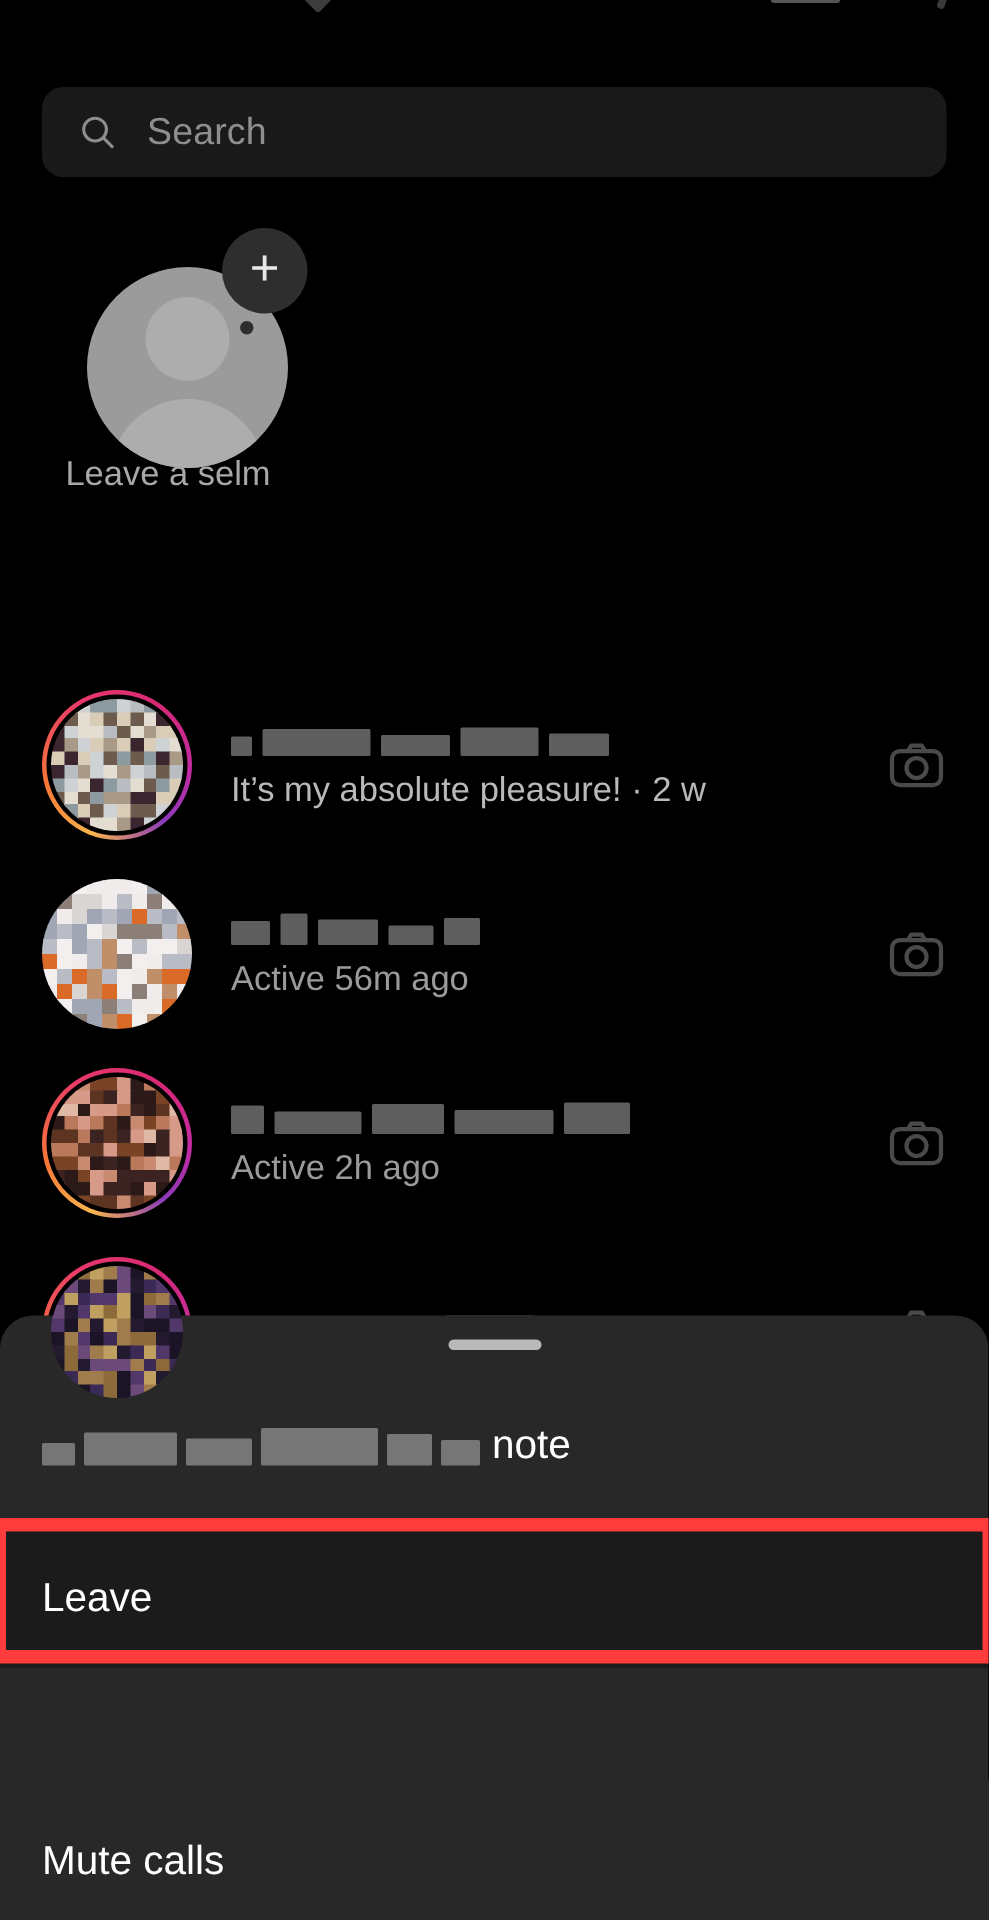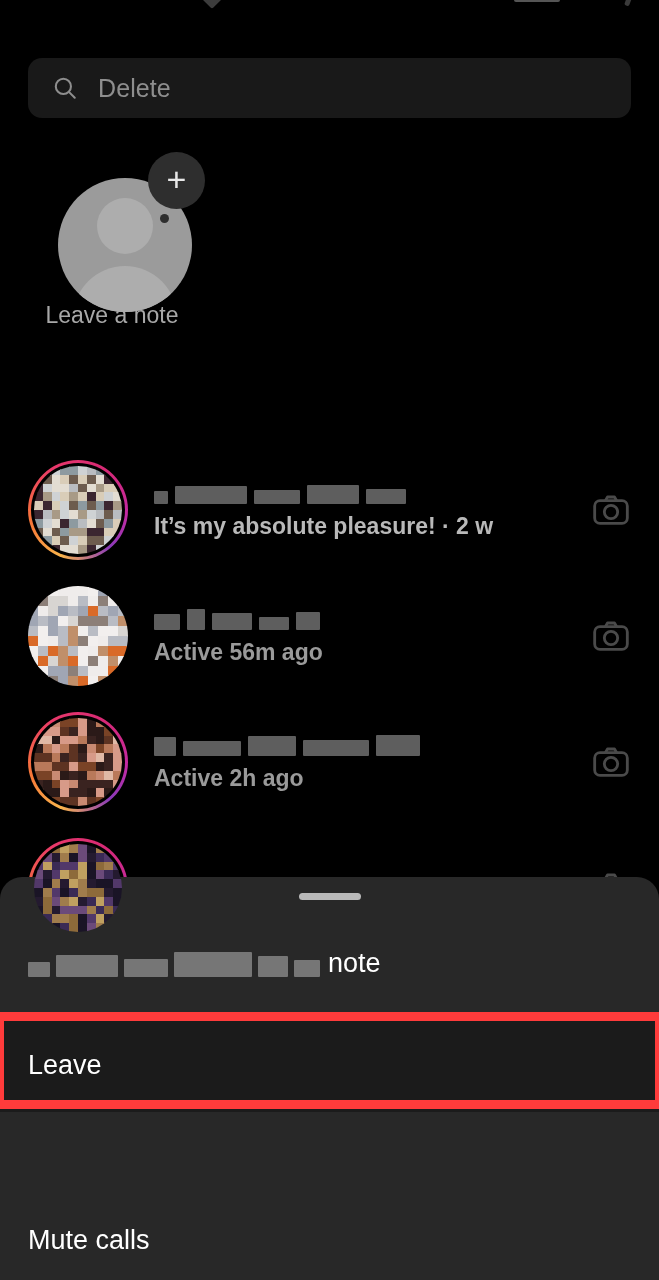--- a/index.html
+++ b/index.html
@@ -156,21 +156,20 @@
   .msg-header-requests {
     font-size: 25px;
     color: #2b7fd4;
   }
 
   
   .conv-list {
     position: absolute;
     left: 0; top: 447px;
     width: 659px;
-    font-weight: bold;
   }
   .conv-row {
     position: relative;
     height: 126px;
     display: flex;
     align-items: center;
     padding: 0 28px;
   }
   .avatar-ring {
     position: relative;
@@ -307,35 +306,35 @@
   <span class="top-glyph chev"></span>
   <span class="top-glyph bar"></span>
   <span class="top-glyph tick"></span>
 </div>
 
 <div class="search-bar">
   <svg class="search-icon" viewBox="0 0 24 24" fill="none">
     <circle cx="10.5" cy="10.5" r="7" stroke="#8e8e8e" stroke-width="1.9"></circle>
     <line x1="15.8" y1="15.8" x2="21" y2="21" stroke="#8e8e8e" stroke-width="1.9" stroke-linecap="round"></line>
   </svg>
-  <span class="search-placeholder">Delete</span>
+  <span class="search-placeholder">Search</span>
 </div>
 
 <div class="note-block">
   <div class="note-avatar-wrap">
     <div class="note-avatar">
       <div class="head"></div>
       <div class="body"></div>
     </div>
     <div class="note-bubble">
       <span class="plus">+</span>
     </div>
     <div class="note-bubble-dot"></div>
   </div>
-  <span class="note-label">Leave a note</span>
+  <span class="note-label">Leave a selm</span>
 </div>
 
 <div class="msg-header">
 </div>
 
 <div class="conv-list">
     <div class="conv-row">
       <div class="avatar-ring has-story">
         <div class="avatar-photo">
           <div class="px" style="left: 0%; top: 0%; width: 11%; height: 11%; background: rgb(227, 221, 210);"></div>

